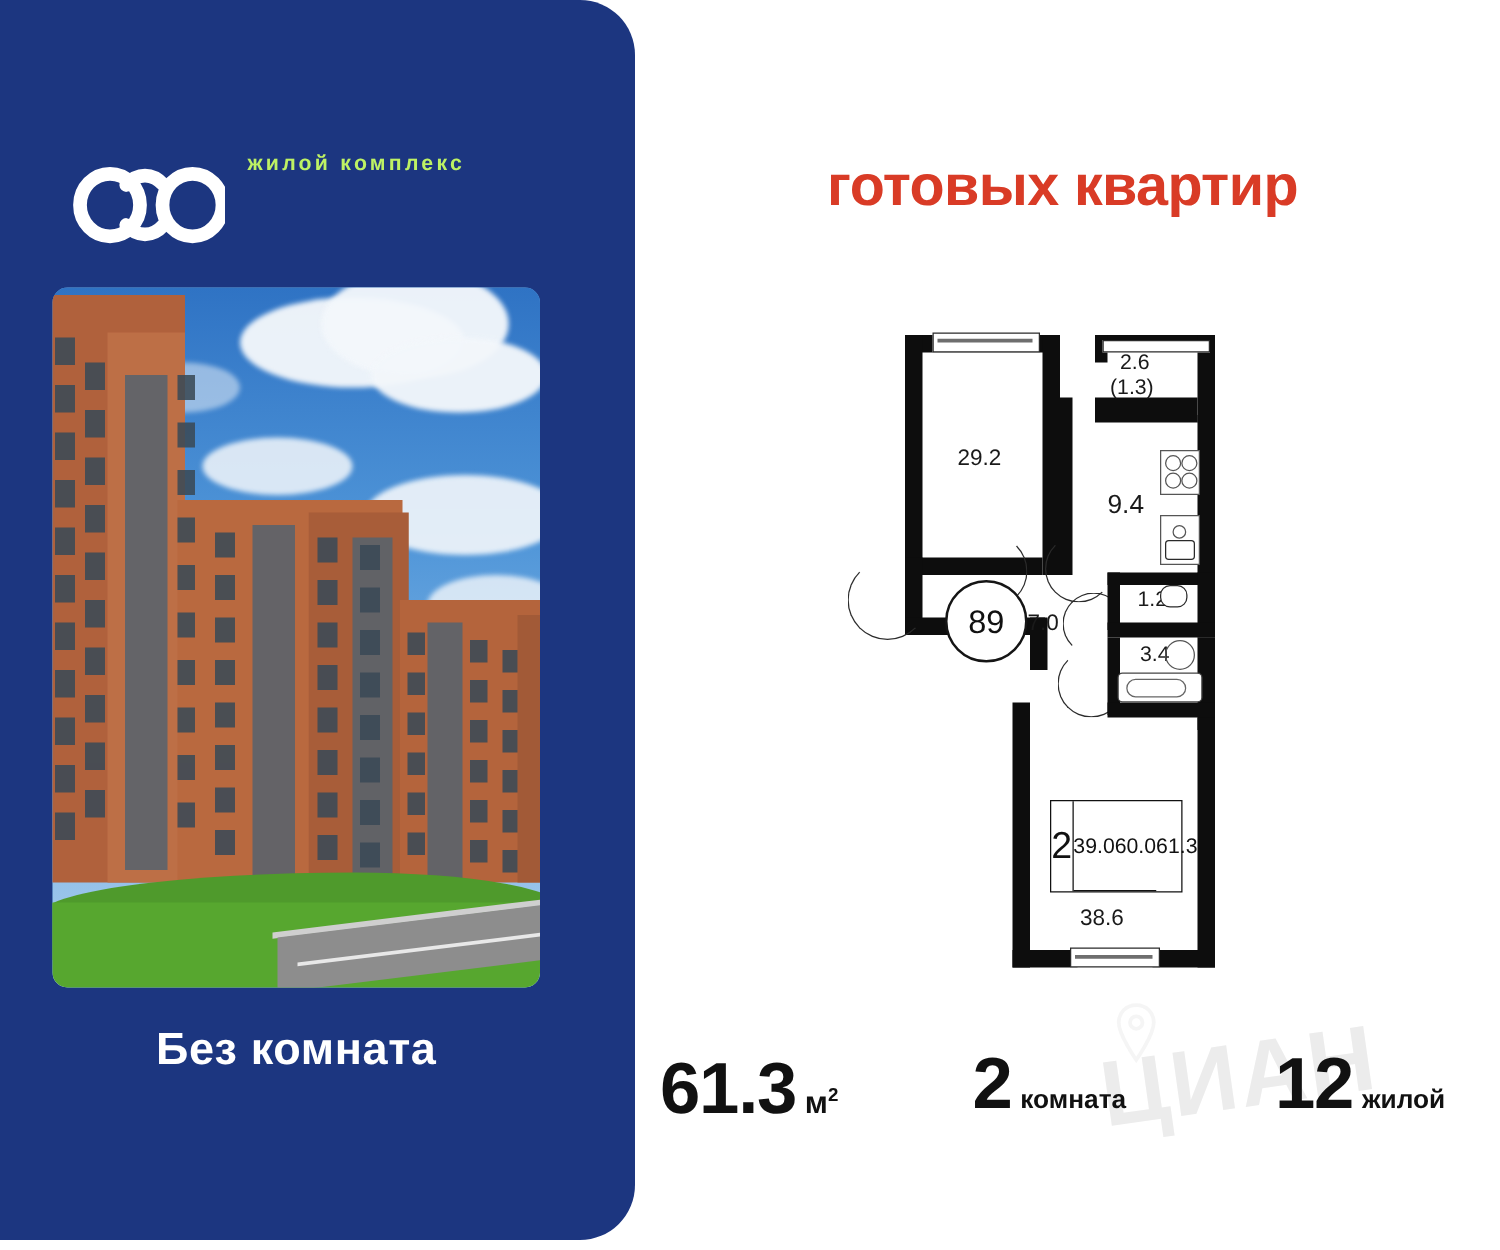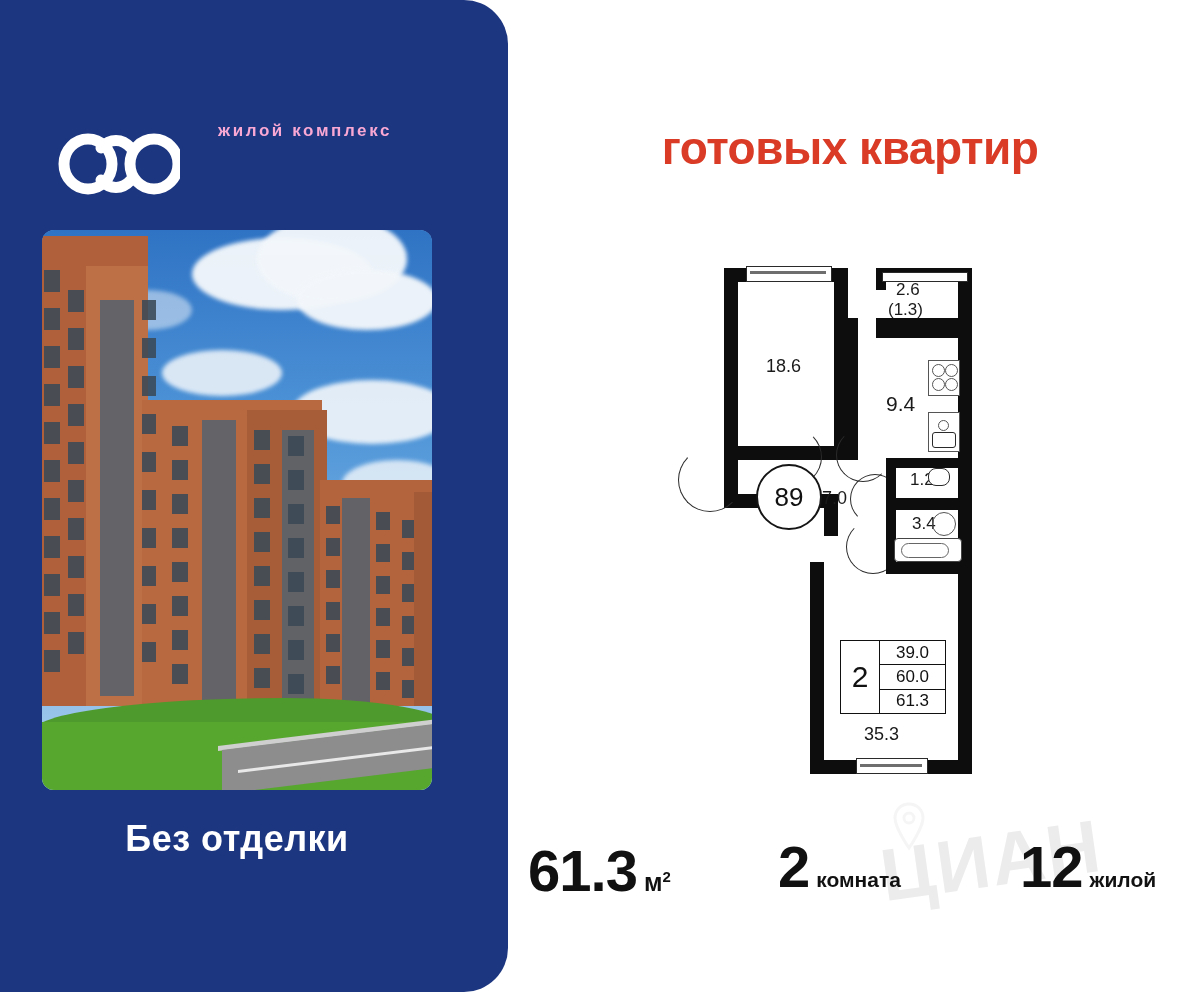--- a/index.html
+++ b/index.html
@@ -12,22 +12,22 @@
     background:#1c3680;border-radius:0 44px 44px 0;
   }
   .logo-block{position:absolute;left:52px;top:118px;width:400px;height:96px;}
   .logo-mark{position:absolute;left:0;top:8px;width:128px;height:76px;}
   .logo-text{position:absolute;left:146px;top:0px;}
   .logo-name{
     font-size:52px;font-weight:bold;color:#ffffff;letter-spacing:2px;
     line-height:58px;white-space:nowrap;
   }
   .logo-sub{
-    font-size:17px;font-weight:bold;color:#f9a8d4;letter-spacing:2.6px;
-    line-height:22px;margin-top:2px;margin-left:20px;white-space:nowrap;
+    font-size:17px;font-weight:bold;color:#bef264;letter-spacing:2.6px;
+    line-height:22px;margin-top:2px;margin-left:0;white-space:nowrap;
   }
 
   .photo-frame{
     position:absolute;left:42px;top:230px;width:390px;height:560px;
     border-radius:12px;overflow:hidden;background:#6ba7dd;
   }
   .sky{position:absolute;inset:0;background:linear-gradient(180deg,#2f73c4 0%,#4f95d8 35%,#82b7e6 70%,#a9cdee 100%);}
   .cloud{position:absolute;background:#f3f7fb;border-radius:50%;filter:blur(2px);opacity:.96;}
   .c1{left:150px;top:8px;width:180px;height:72px;}
   .c2{left:215px;top:-14px;width:150px;height:86px;}
@@ -84,21 +84,21 @@
   .doorarc{position:absolute;border:1.6px solid #2b2b2b;border-radius:50%;background:transparent;}
 
   .aptnum{
     position:absolute;width:62px;height:62px;border:2px solid #151515;border-radius:50%;
     display:flex;align-items:center;justify-content:center;background:#fff;
     font-size:26px;color:#111;
   }
 
   .infobox{position:absolute;left:140px;top:378px;width:104px;height:72px;border:1.6px solid #111;background:#fff;display:flex;}
   .infobox .ib-left{width:38px;border-right:1.6px solid #111;display:flex;align-items:center;justify-content:center;font-size:30px;color:#111;}
-  .infobox .ib-right{flex:1;display:flex;flex-direction:column;}
+  .infobox .ib-right{flex:1;display:flex;}
   .infobox .ib-cell{flex:1;display:flex;align-items:center;justify-content:center;font-size:17px;color:#111;border-bottom:1.6px solid #111;}
   .infobox .ib-cell:last-child{border-bottom:none;}
 
   
   .appl{position:absolute;border:1.2px solid #555;background:#fff;}
   .circ{position:absolute;border:1.1px solid #555;border-radius:50%;}
   .tub{position:absolute;border:1.4px solid #444;border-radius:4px;background:#fff;}
   .tub-in{position:absolute;border:1.2px solid #666;border-radius:14px;}
 
   
@@ -238,36 +238,36 @@
         </g>
       </svg>
 
       <div class="lawn"></div>
       <div class="lawn2"></div>
       <div class="curb"></div>
       <div class="road"></div>
       <div class="road-line"></div>
     </div>
 
-    <div class="photo-caption">Без отделки</div>
+    <div class="photo-caption">Без комната</div>
   </div>
 
   <div class="headline">
     <div>готовых квартир</div>
   </div>
 
   <div class="plan">
 
     <div class="wall" style="left:24px;top:6px;width:124px;height:14px"></div>
     <div class="wall" style="left:24px;top:6px;width:14px;height:192px"></div>
     <div class="wall" style="left:134px;top:6px;width:14px;height:192px"></div>
     <div class="wall" style="left:24px;top:184px;width:110px;height:14px"></div>
     <div class="thin" style="left:46px;top:4px;width:84px;height:14px;border-width:1.2px"></div>
     <div class="winline" style="left:50px;top:9px;width:76px;"></div>
-    <div class="lbl" style="left:66px;top:94px;font-size:18px">18.6</div>
+    <div class="lbl" style="left:66px;top:94px;font-size:18px">29.2</div>
 
     <div class="wall" style="left:176px;top:6px;width:96px;height:10px"></div>
     <div class="wall" style="left:176px;top:6px;width:10px;height:22px"></div>
     <div class="wall" style="left:258px;top:6px;width:14px;height:70px"></div>
     <div class="wall" style="left:176px;top:56px;width:82px;height:20px"></div>
     <div class="thin" style="left:182px;top:10px;width:84px;height:8px;border-width:1px"></div>
     <div class="lbl" style="left:196px;top:18px;font-size:17px">2.6</div>
     <div class="lbl" style="left:188px;top:38px;font-size:17px">(1.3)</div>
 
     <div class="wall" style="left:148px;top:56px;width:10px;height:142px"></div>
@@ -311,21 +311,21 @@
     <div class="tub" style="left:194px;top:276px;width:66px;height:22px">
       <div class="tub-in" style="left:6px;top:4px;width:46px;height:13px"></div>
     </div>
 
     <div class="wall" style="left:110px;top:300px;width:14px;height:212px"></div>
     <div class="wall" style="left:258px;top:312px;width:14px;height:200px"></div>
     <div class="wall" style="left:110px;top:498px;width:52px;height:14px"></div>
     <div class="wall" style="left:222px;top:498px;width:50px;height:14px"></div>
     <div class="thin" style="left:156px;top:496px;width:70px;height:14px;border-width:1.2px"></div>
     <div class="winline" style="left:160px;top:502px;width:62px;"></div>
-    <div class="lbl" style="left:164px;top:462px;font-size:18px">35.3</div>
+    <div class="lbl" style="left:164px;top:462px;font-size:18px">38.6</div>
 
     <div class="infobox">
       <div class="ib-left">2</div>
       <div class="ib-right">
         <div class="ib-cell">39.0</div>
         <div class="ib-cell">60.0</div>
         <div class="ib-cell">61.3</div>
       </div>
     </div>
   </div>

